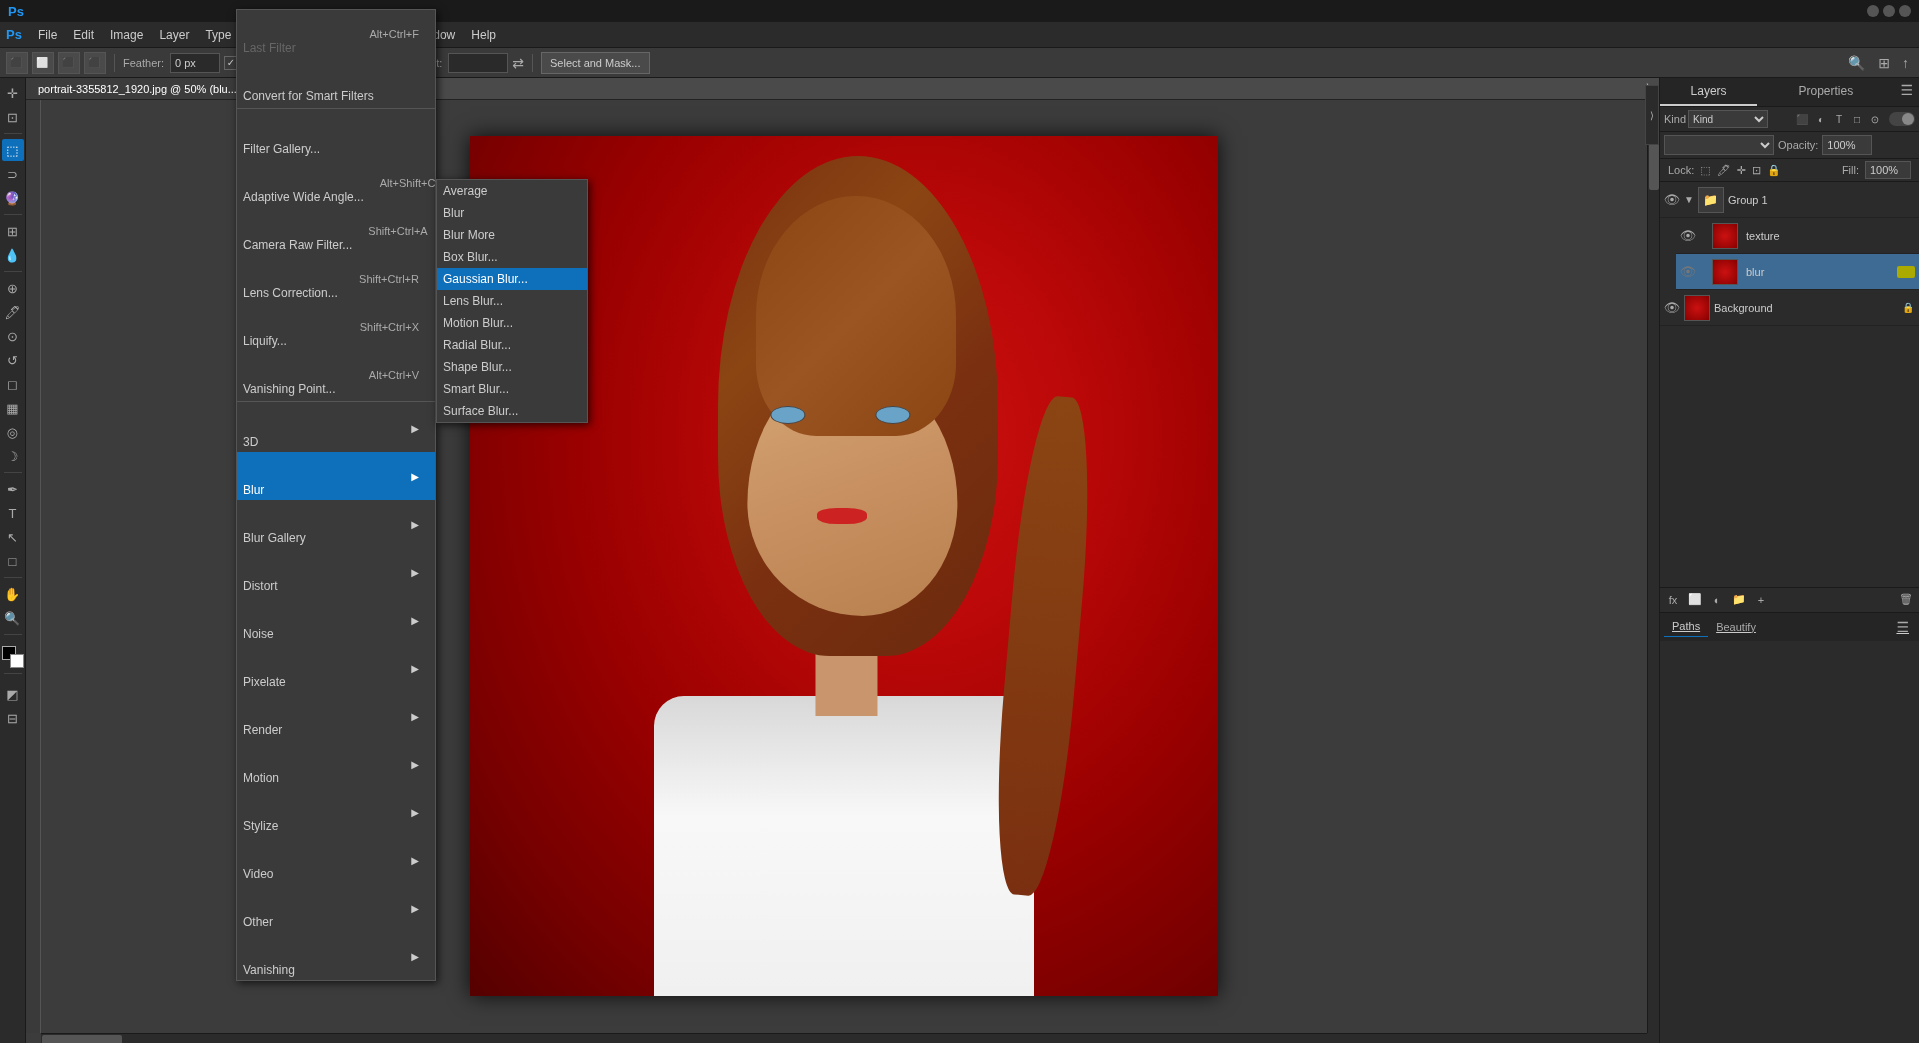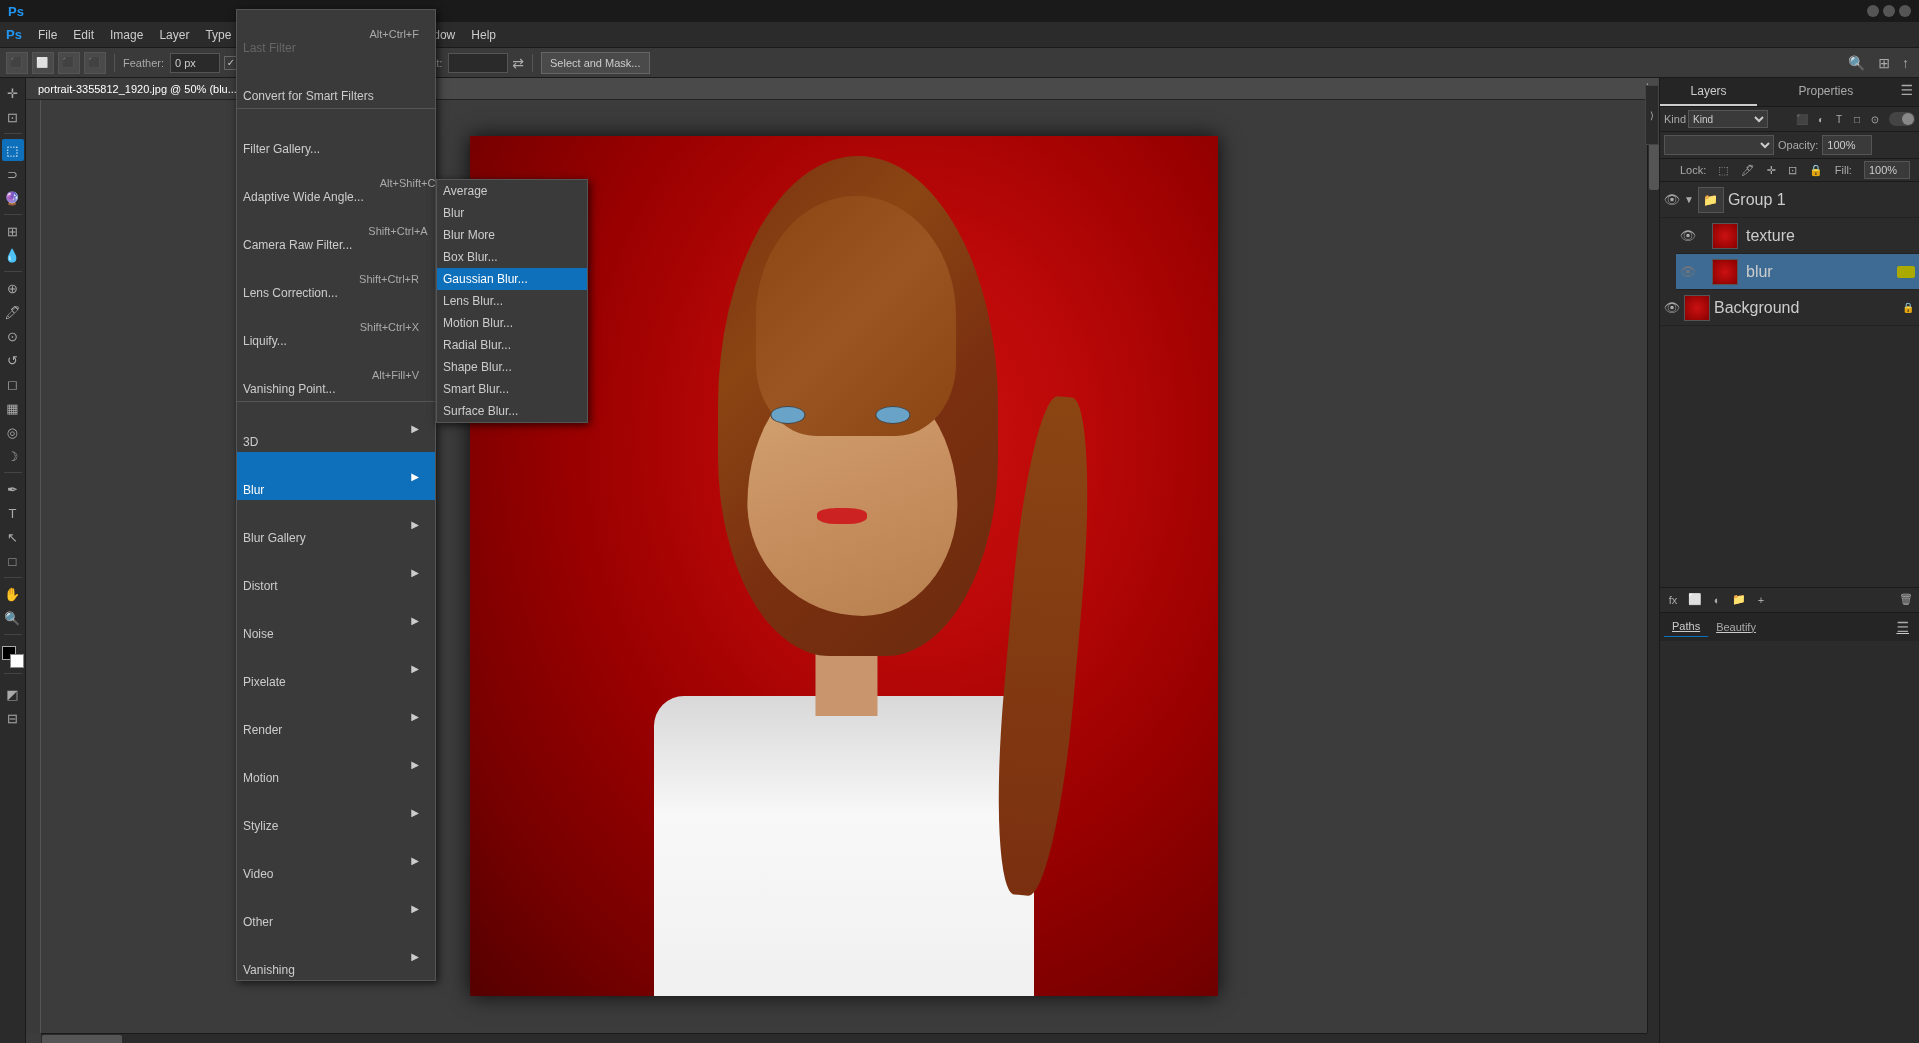--- a/index.html
+++ b/index.html
@@ -41,33 +41,33 @@
     #right-tabs { display: flex; background: #252525; border-bottom: 1px solid #1a1a1a; gap: 20px; }
     .right-tab { flex: 1; padding: 6px 8px; font-size: 12px; color: #aaa; cursor: pointer; text-align: center; border-bottom: 2px solid transparent; }
     .right-tab.active { color: #ccc; border-bottom-color: #ccc; }
     #layers-toolbar { display: flex; align-items: center; padding: 3px 4px; gap: 2px; border-bottom: 1px solid #1a1a1a; }
 
     #layers-options { display: flex; align-items: center; padding: 3px 4px; gap: 4px; border-bottom: 1px solid #1a1a1a; }
     .blend-select { width: 110px; height: 20px; background: #3a3a3a; border: 1px solid #555; color: #ccc; font-size: 11px; padding: 0 2px; }
     .opacity-label { font-size: 11px; color: #aaa; }
     .opacity-value { width: 50px; height: 20px; background: #3a3a3a; border: 1px solid #555; color: #ccc; font-size: 11px; padding: 0 4px; }
     
-    #layers-lock-row { display: flex; align-items: center; padding: 2px 20px; gap: 12px; border-bottom: 1px solid #1a1a1a; }
+    #layers-lock-row { display: flex; align-items: center; padding: 2px 8px; gap: 6px; border-bottom: 1px solid #1a1a1a; }
     .lock-label { font-size: 11px; color: #aaa; }
     .lock-icon { font-size: 11px; color: #aaa; cursor: pointer; }
     .fill-label { font-size: 11px; color: #aaa; margin-left: auto; }
     .fill-value { width: 46px; height: 18px; background: #3a3a3a; border: 1px solid #555; color: #ccc; font-size: 11px; padding: 0 4px; }
 
     #layers-list { flex: 1; overflow-y: auto; }
     .layer-item { display: flex; align-items: center; padding: 2px 4px; height: 36px; cursor: pointer; border-bottom: 1px solid #222; gap: 4px; }
     .layer-item.selected { background: #3d6b94; }
     .layer-vis { width: 16px; height: 16px; display: flex; align-items: center; justify-content: center; cursor: pointer; color: #aaa; font-size: 13px; }
     .layer-thumb { width: 26px; height: 26px; background: #444; border: 1px solid #555; flex-shrink: 0; overflow: hidden; display: flex; align-items: center; justify-content: center; }
     .layer-thumb-red { background: linear-gradient(135deg, #cc0000, #880000); }
-    .layer-name { flex: 1; font-size: 16px; color: #ccc; }
+    .layer-name { flex: 1; font-size: 11px; color: #ccc; }
     .layer-lock { font-size: 10px; color: #aaa; }
     .indent { margin-left: 16px; }
 
     #layers-footer { display: flex; align-items: center; padding: 3px 4px; gap: 4px; border-top: 1px solid #1a1a1a; justify-content: flex-end; }
     .layer-footer-btn { width: 18px; height: 18px; display: flex; align-items: center; justify-content: center; cursor: pointer; color: #aaa; font-size: 11px; }
 
     
     #paths-row { display: flex; padding: 2px 4px; border-top: 1px solid #1a1a1a; text-decoration: underline; }
     .paths-tab { padding: 4px 8px; font-size: 11px; color: #ccc; cursor: pointer; border-bottom: 1px solid #0e6fba; }
     .beautify-tab { padding: 4px 8px; font-size: 11px; color: #aaa; cursor: pointer; }
@@ -393,21 +393,21 @@
   <div class="menu-item">
     <span class="menu-item-left">Lens Correction...</span>
     <span class="menu-shortcut">Shift+Ctrl+R</span>
   </div>
   <div class="menu-item">
     <span class="menu-item-left">Liquify...</span>
     <span class="menu-shortcut">Shift+Ctrl+X</span>
   </div>
   <div class="menu-item">
     <span class="menu-item-left">Vanishing Point...</span>
-    <span class="menu-shortcut">Alt+Fill+V</span>
+    <span class="menu-shortcut">Alt+Ctrl+V</span>
   </div>
   <div class="menu-sep"></div>
   <div class="menu-item">
     <span class="menu-item-left">3D</span>
     <span class="menu-arrow">▶</span>
   </div>
   <div class="menu-item highlighted">
     <span class="menu-item-left">Blur</span>
     <span class="menu-arrow">▶</span>
   </div>

